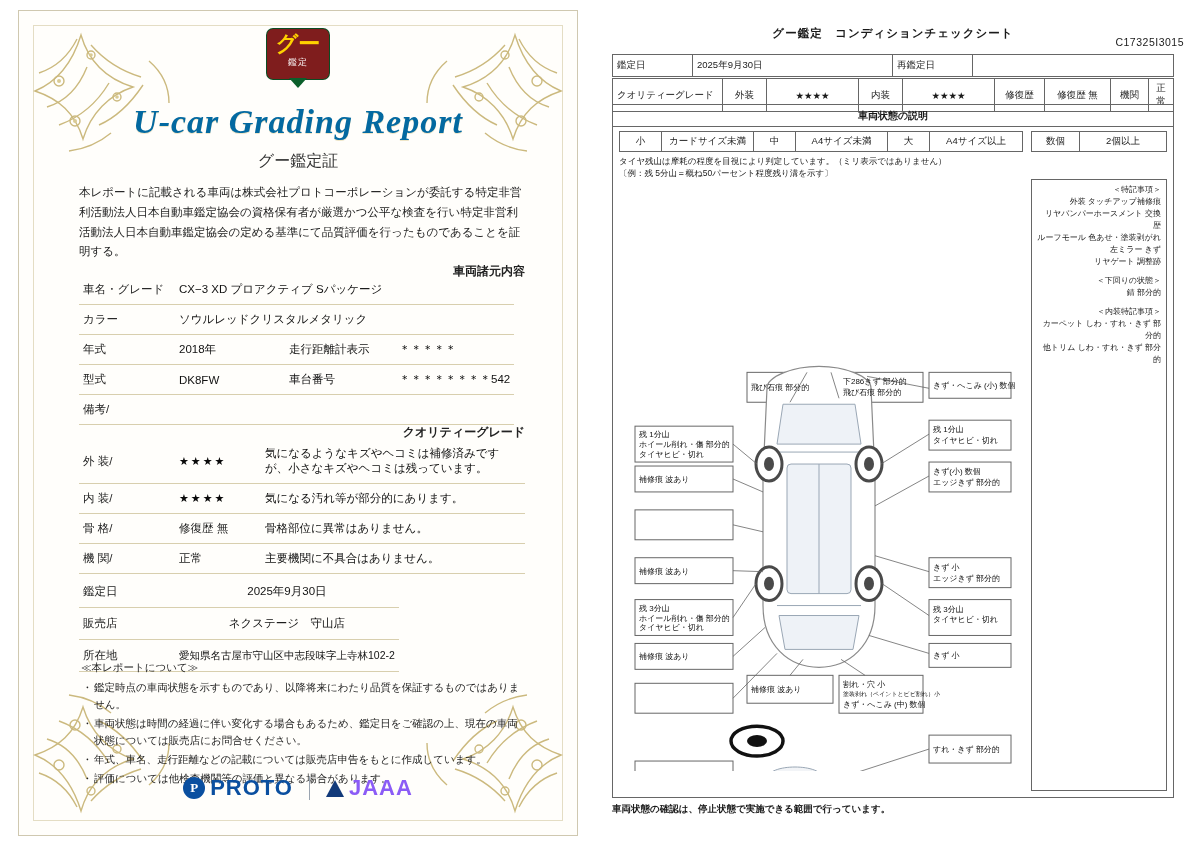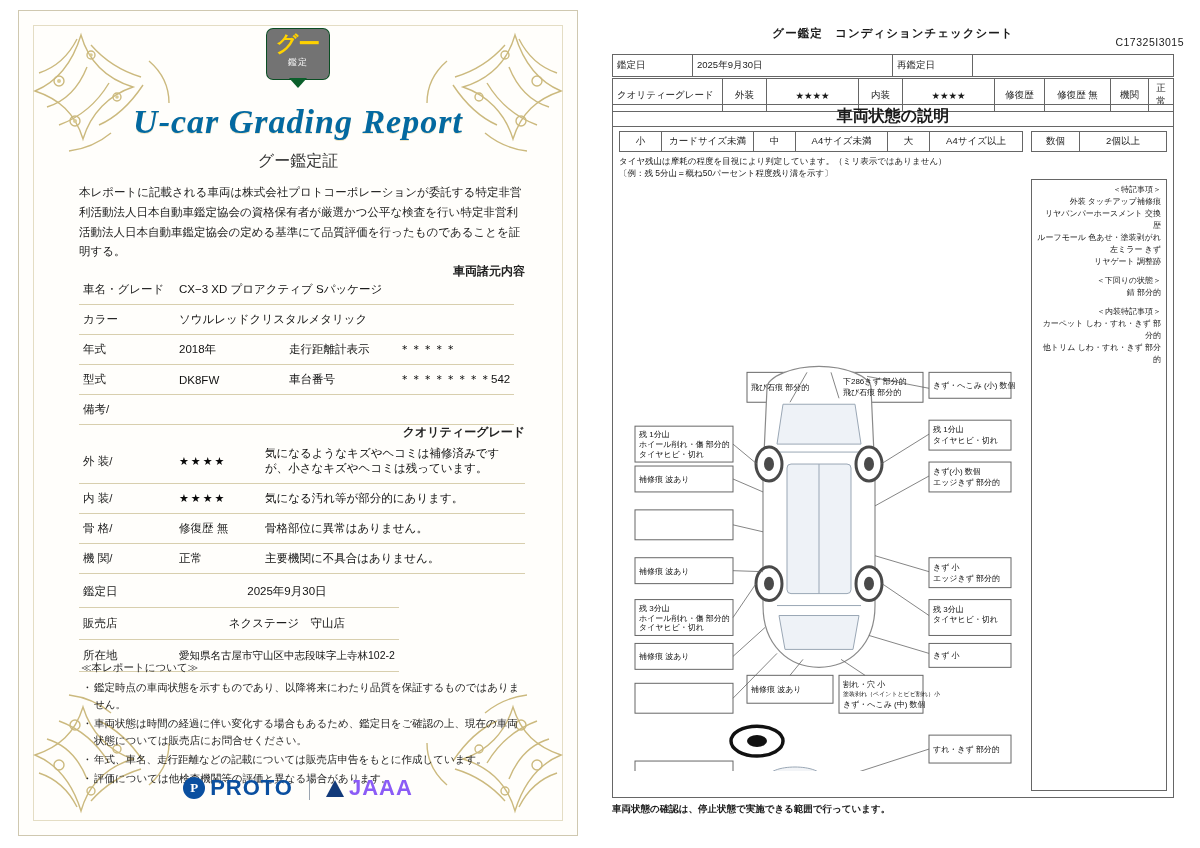--- a/index.html
+++ b/index.html
@@ -27,21 +27,21 @@
   #orn-tl { left:10px; top:10px; }
   #orn-tr { right:10px; top:10px; transform:scaleX(-1); }
   #orn-bl { left:10px; bottom:10px; transform:scaleY(-1); }
   #orn-br { right:10px; bottom:10px; transform:scale(-1,-1); }
 
   #goo-logo {
     position:absolute; left:50%; top:18px; transform:translateX(-50%);
     width:62px; height:62px;
   }
   #goo-logo .badge {
-    width:62px; height:50px; background:#737373; border-radius:6px;
+    width:62px; height:50px; background:#7f1d1d; border-radius:6px;
     position:relative; box-shadow:0 0 0 1px #0a4d23;
   }
   #goo-logo .badge .g {
     color:#ffd200; font-weight:bold; font-size:22px; text-align:center;
     line-height:24px; padding-top:3px; font-family:"Liberation Serif", serif;
   }
   #goo-logo .badge .k {
     color:#fff; font-size:9px; text-align:center; letter-spacing:1px;
   }
   #goo-logo .badge:after {
@@ -135,21 +135,21 @@
   #tbl-grade { position:absolute; left:12px; top:52px; width:562px; }
   #tbl-grade td { height:22px; text-align:center; }
   #tbl-grade td.l { text-align:left; }
 
   #panel {
     position:absolute; left:12px; top:78px; width:562px; height:694px;
     border:1px solid #666;
   }
   #panel-head {
     height:22px; border-bottom:1px solid #666; text-align:center;
-    font-size:16px; font-weight:bold; line-height:22px;
+    font-size:10px; font-weight:bold; line-height:22px;
   }
   #size-tbl { position:absolute; left:6px; top:26px; width:404px; }
   #size-tbl td { height:20px; text-align:center; }
   #cnt-tbl { position:absolute; left:418px; top:26px; width:136px; }
   #cnt-tbl td { height:20px; text-align:center; }
   #tire-note {
     position:absolute; left:6px; top:50px; width:404px;
     font-size:8.5px; line-height:1.45;
   }
   #right-notes {

